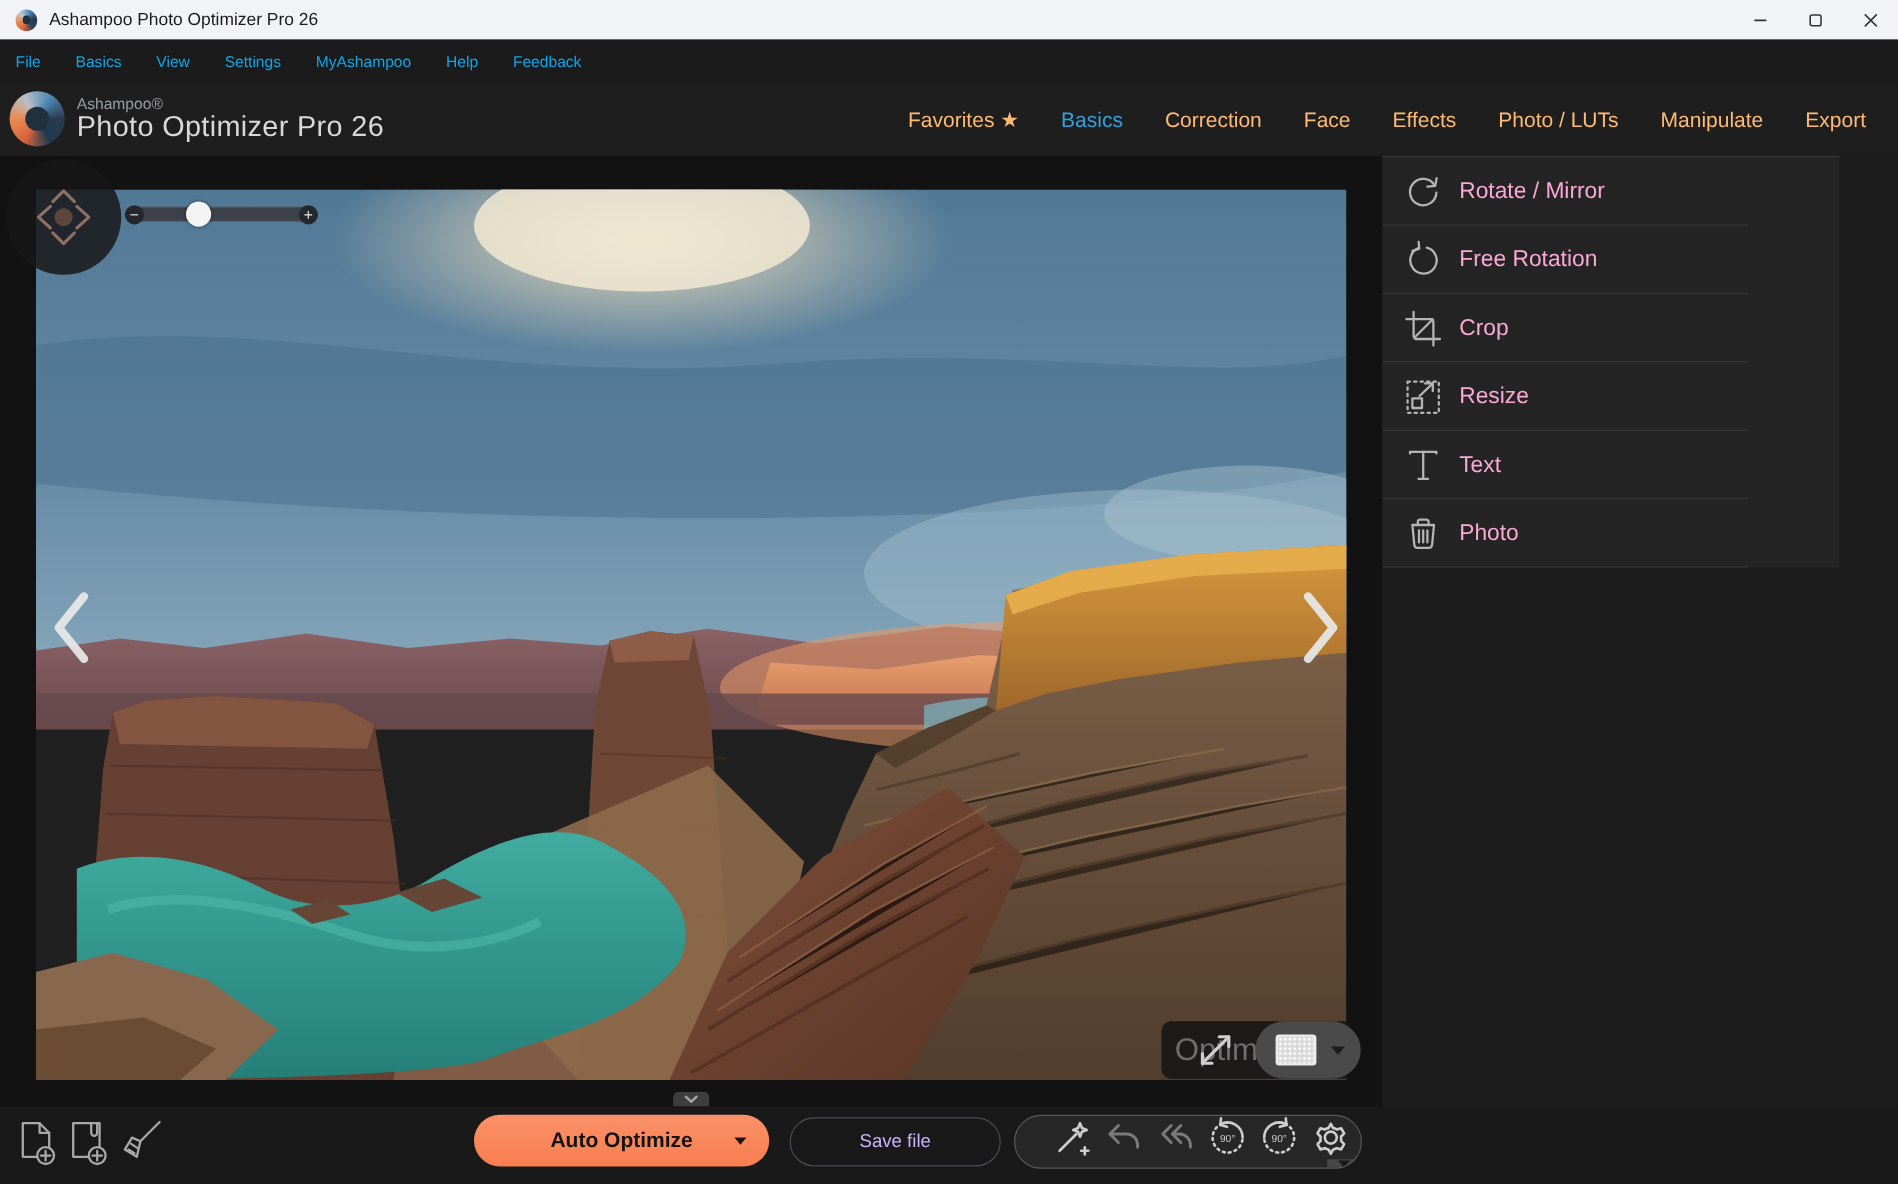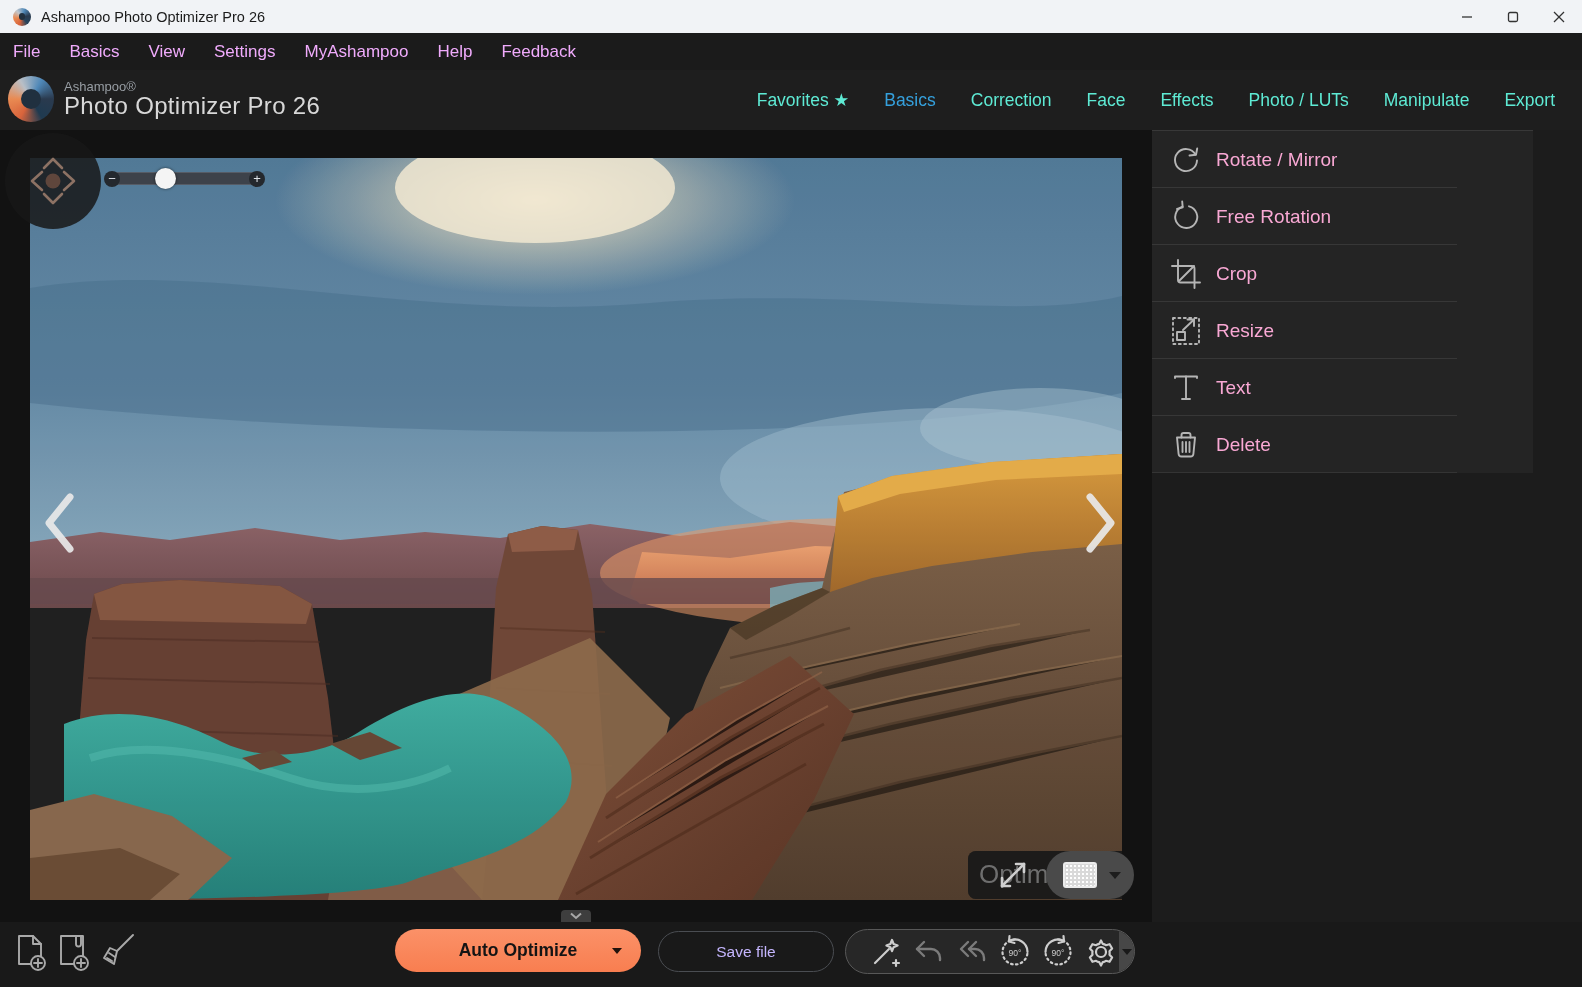--- a/index.html
+++ b/index.html
@@ -12,33 +12,33 @@
   .app-icon { width:18px; height:18px; border-radius:50%; margin-left:13px; position:relative;
     background: conic-gradient(from 200deg, #d8643c, #e98a52, #c2c7cc, #4f88b8, #2a3a4e, #27455e, #d8643c); }
   .app-icon::after { content:''; position:absolute; inset:31%; border-radius:50%; background:#22303e; }
   .title-text { margin-left:10px; font-size:14.5px; color:#1b1b1b; }
   .win-controls { position:absolute; right:0; top:0; height:33px; display:flex; }
   .win-btn { width:46px; height:33px; display:flex; align-items:center; justify-content:center; }
   .win-btn svg { stroke:#333; stroke-width:1.3; fill:none; }
 
   
   .menubar { position:absolute; left:0; top:33px; width:1582px; height:37px; background:#1b1b1b; display:flex; align-items:center; gap:29px; padding-left:13px; }
-  .menu-item { font-size:17px; color:#f0abfc; cursor:default; }
+  .menu-item { font-size:13px; color:#0ea5e9; cursor:default; }
 
   
   .header { position:absolute; left:0; top:70px; width:1582px; height:60px; background:#1e1e1e;text-decoration:underline; }
   .brand { position:absolute; left:8px; top:6px; display:flex; align-items:center; }
   .swirl { width:46px; height:46px; border-radius:50%; position:relative;
     background: conic-gradient(from 210deg, #d8643c, #e98a52, #b9bfc6, #4f88b8, #2a3a4e, #1f3a50, #d8643c); }
   .swirl::after { content:''; position:absolute; inset:28%; border-radius:50%; background:#20303f; }
   .brand-text { margin-left:10px; line-height:1.05; }
   .brand-small { font-size:13px; color:#989ea4; }
   .brand-large { font-size:24px; font-weight:400; color:#d8d8d8; letter-spacing:0.3px; }
   .tabs { position:absolute; right:27px; top:0; height:60px; display:flex; align-items:center; gap:35px; }
-  .tab { font-size:17.5px; color:#5eead4; cursor:pointer; white-space:nowrap; }
+  .tab { font-size:17.5px; color:#fdba74; cursor:pointer; white-space:nowrap; }
   .tab.active { color:#35a0dc; }
 
   
   .right-col { position:absolute; left:1152px; top:130px; width:430px; height:857px; background:#1c1c1c; }
   .tools-list { position:absolute; left:0; top:0; width:381px; background:#242424; border-top:1px solid #383838; }
   .tool-row { position:relative; height:57px; display:flex; align-items:center; cursor:pointer; }
   .tool-row::after { content:''; position:absolute; left:0; bottom:0; width:305px; height:1px; background:#373737; }
   .tool-row:last-child::after { background:#343434; }
   .tool-icon { width:34px; height:34px; margin-left:17px; flex:0 0 auto; }
   .tool-icon svg { stroke:#b5b5b5; fill:none; stroke-width:1.9; stroke-linecap:round; stroke-linejoin:round; }
@@ -77,21 +77,21 @@
   .bb-icon { position:absolute; top:8px; width:40px; height:46px; cursor:pointer; }
   .bb-icon svg { stroke:#a9a9a9; stroke-width:1.9; fill:none; stroke-linecap:round; stroke-linejoin:round; }
 
   .auto-optimize { position:absolute; left:395px; top:7px; width:246px; height:43px; border-radius:22px; border:none; cursor:pointer;
     background:linear-gradient(#fb9168, #f87e50); display:flex; align-items:center; justify-content:center; }
   .ao-label { font-size:17.5px; font-weight:700; color:#141414; }
   .ao-caret { position:absolute; right:19px; top:19px; width:0; height:0; border-left:5.5px solid transparent; border-right:5.5px solid transparent; border-top:6.5px solid #20120c; }
 
   .save-file { position:absolute; left:658px; top:9px; width:176px; height:41px; border-radius:21px; background:transparent; border:1.5px solid #4a4d52; color:#c4b5fd; font-size:15.5px; cursor:pointer; }
 
-  .tool-group { position:absolute; left:845px; top:7px; width:290px; height:45px; border-radius:23px; background:#272727; border:1.5px solid #585858; display:flex; align-items:center; overflow:hidden; }
+  .tool-group { position:absolute; left:845px; top:7px; width:290px; height:45px; border-radius:23px; background:#272727; border:1.5px solid #585858; display:flex; align-items:center; overflow:hidden;flex-direction:column; }
   .tg-icons { display:flex; align-items:center; gap:7px; padding-left:22px; }
   .tg-icon { width:36px; height:36px; }
   .tg-icon svg { fill:none; stroke-linecap:round; stroke-linejoin:round; }
   .tg-bright { stroke:#cdcdcd; }
   .tg-dim { stroke:#7b7b7b; }
   .tg-caret-seg { margin-left:auto; width:28px; height:45px; background:#474747; display:flex; align-items:center; justify-content:center; }
   .tg-caret { width:0; height:0; border-left:5px solid transparent; border-right:5px solid transparent; border-top:6px solid #191919; }
 
   .rot-badge { font-size:8.5px; fill:#cdcdcd; stroke:none; font-family:"Liberation Sans", sans-serif; }
 </style>
@@ -214,21 +214,21 @@
       <div class="tool-row">
         <span class="tool-icon">
           <svg viewBox="0 0 34 34">
               <path d="M8 9.5 h18 l-1.6 16.5 a2.8 2.8 0 0 1 -2.8 2.5 h-9.2 a2.8 2.8 0 0 1 -2.8 -2.5 Z"></path>
               <path d="M12.5 9.5 V7 a2 2 0 0 1 2 -2 h5 a2 2 0 0 1 2 2 v2.5"></path>
               <line x1="13.5" y1="14" x2="13.5" y2="24"></line>
               <line x1="17" y1="14" x2="17" y2="24"></line>
               <line x1="20.5" y1="14" x2="20.5" y2="24"></line>
             </svg>
         </span>
-        <span class="tool-label">Delete</span>
+        <span class="tool-label">Photo</span>
       </div>
 
     </div>
   </div>
 
   <div class="photo">
     <svg width="1092" height="742" viewBox="0 0 1092 742" preserveAspectRatio="none">
       <defs>
         <linearGradient id="skyG" x1="0" y1="0" x2="0" y2="1">
           <stop offset="0" stop-color="#557e9d"></stop>

